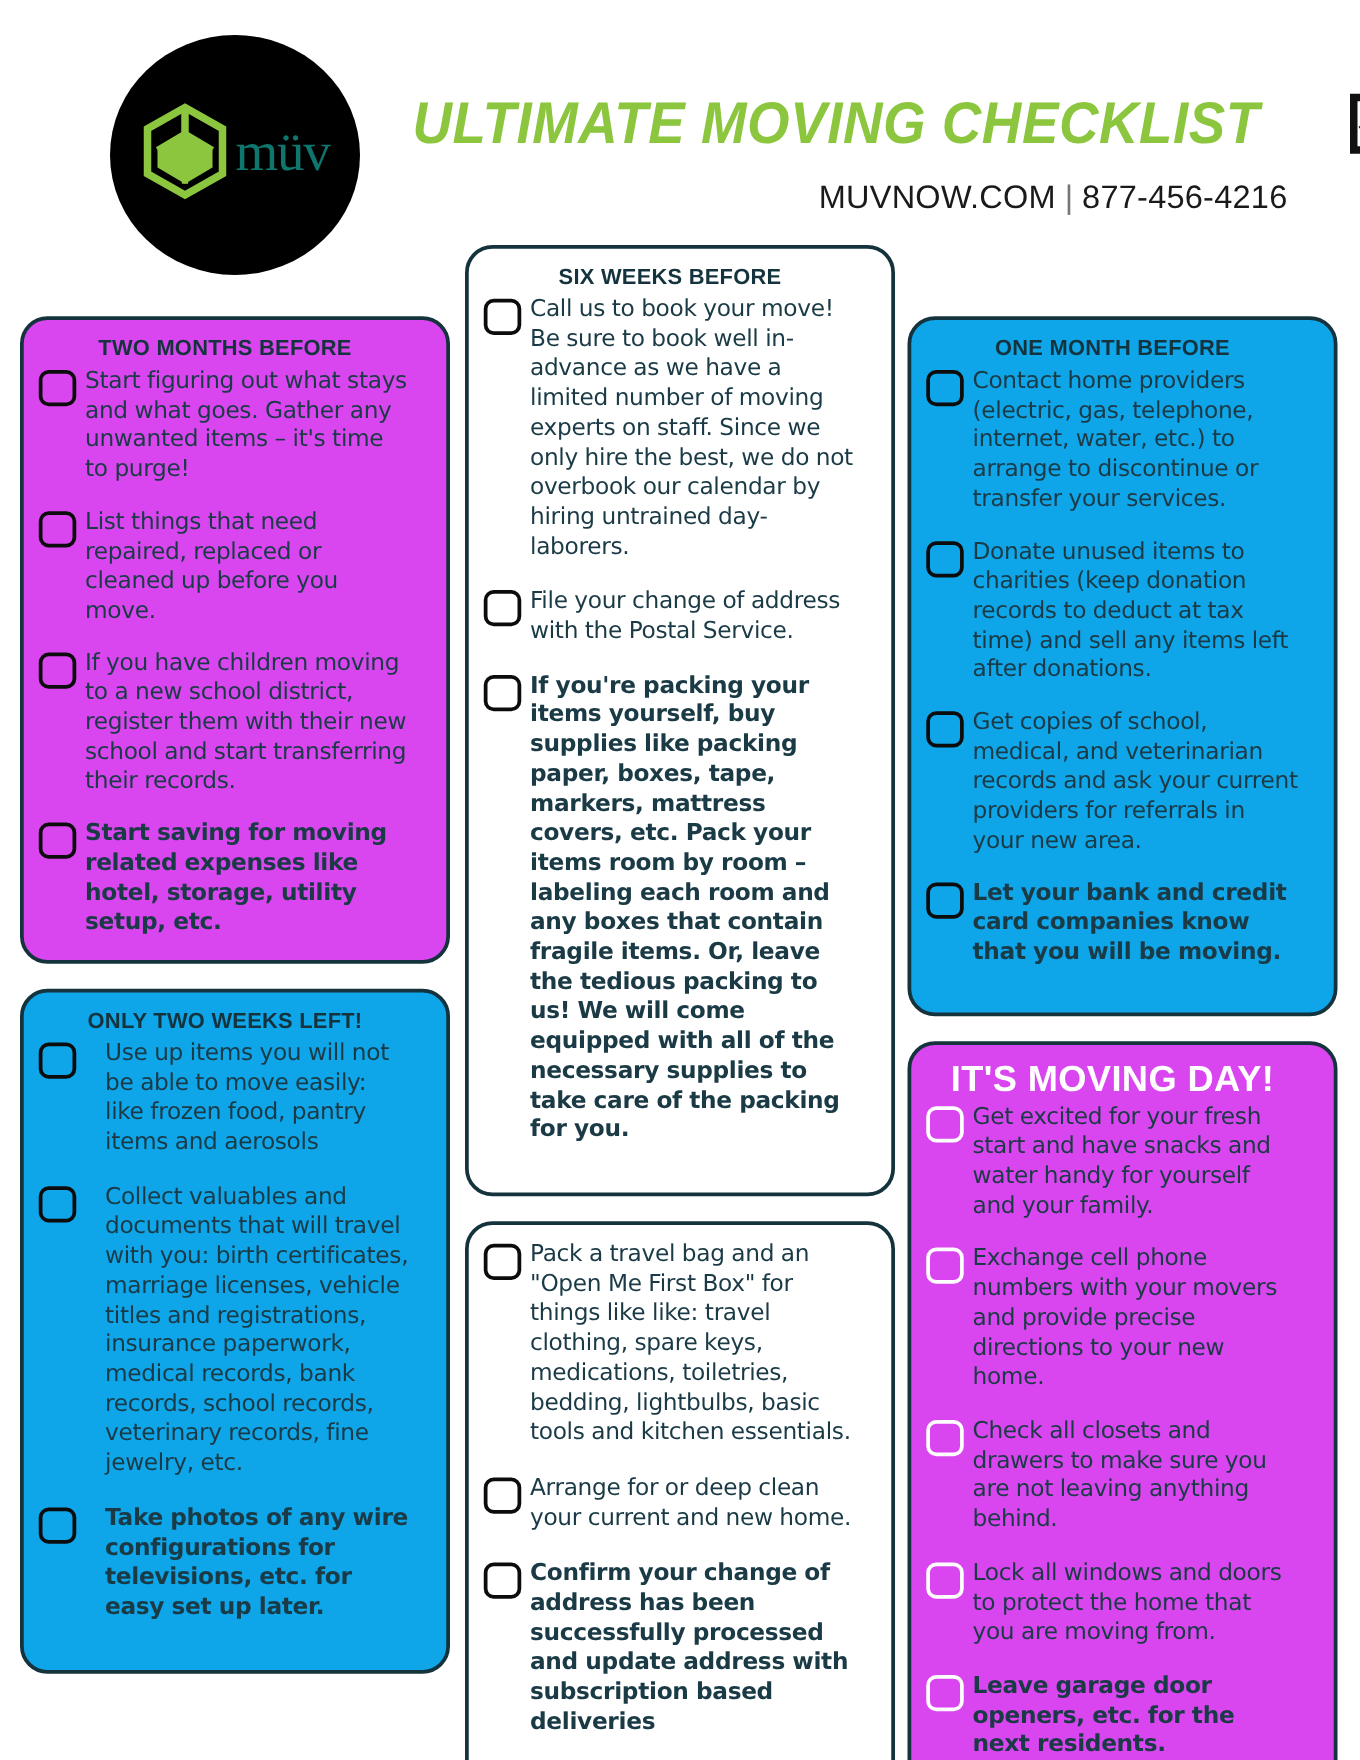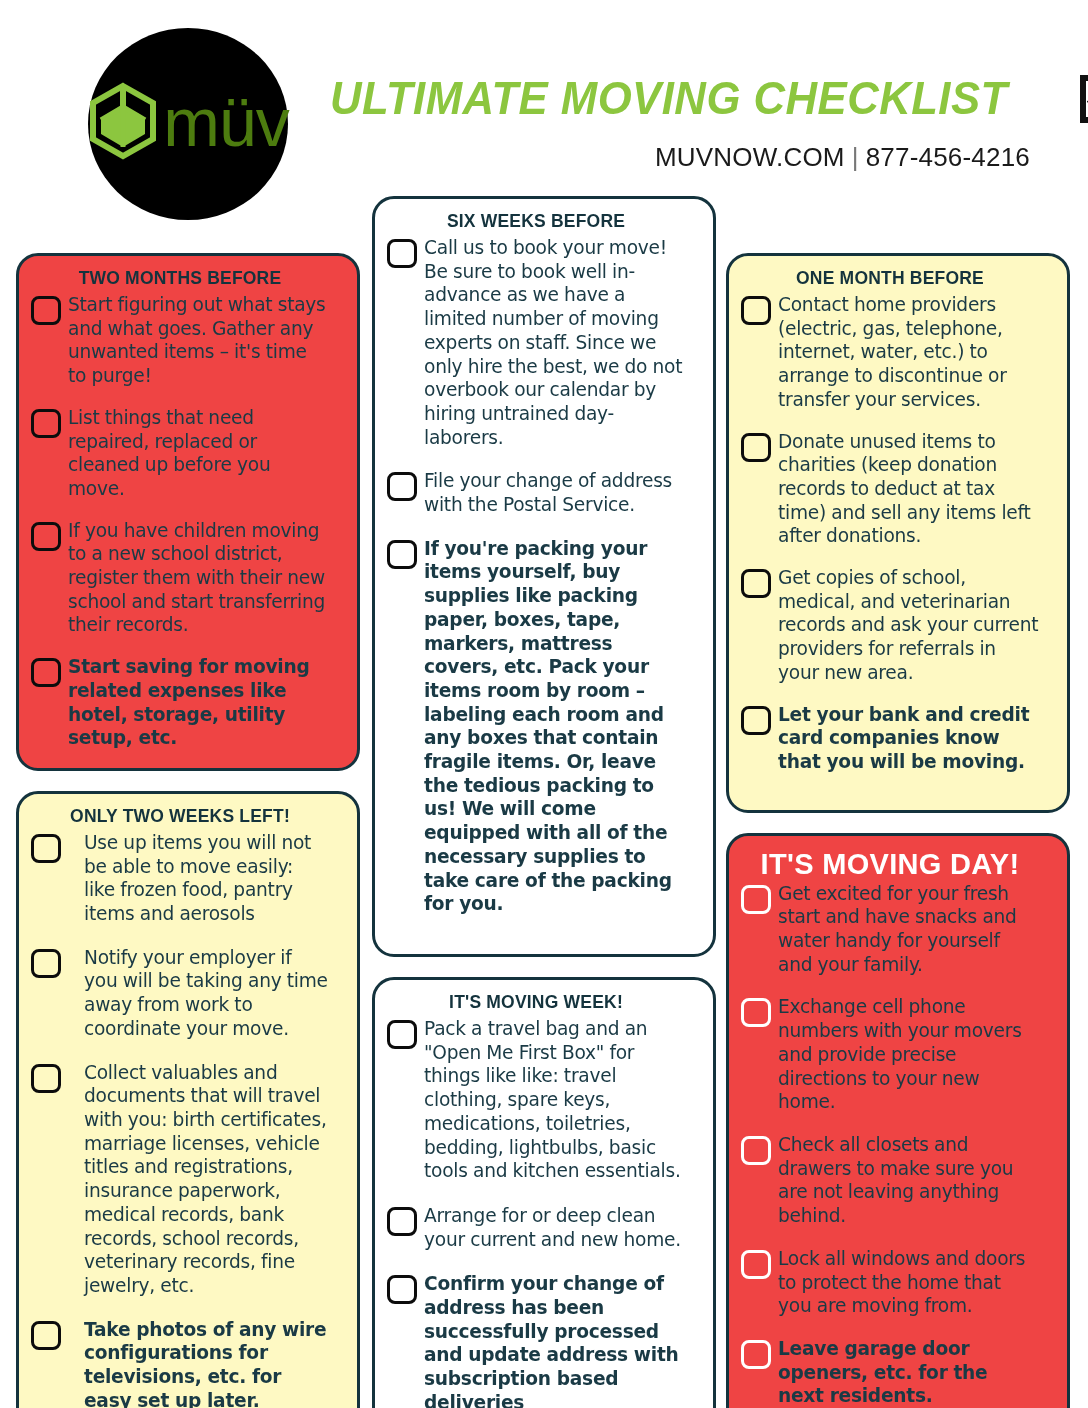--- a/index.html
+++ b/index.html
@@ -33,26 +33,26 @@
     justify-content: center;
   }
   #logo-inner {
     display: flex;
     align-items: center;
     gap: 4px;
     transform: translateY(-2px);
   }
   #logo-cube { display: block; }
   #logo-wordmark {
-    color: #4d7c0f;
-    font-size: 68px;
+    color: #0f766e;
+    font-size: 44px;
     font-weight: 400;
     letter-spacing: -1px;
     line-height: 0.8;
-    font-family: Liberation Sans, sans-serif;
+    font-family: Liberation Serif, serif;
   }
   #title-row {
     position: absolute;
     left: 330px; top: 66px;
     width: 700px;
     display: flex;
     align-items: center;
     gap: 12px;
     font-style: italic;
   }
@@ -95,22 +95,22 @@
   #col-right  { left: 726px; top: 253px; }
 
   
   .card {
     border: 3px solid #14333D;
     border-radius: 22px;
     padding: 12px 28px 18px 12px;
     box-sizing: border-box;
     margin-bottom: 20px;
   }
-  .card.green { background: #ef4444; }
-  .card.gray  { background: #fef9c3; }
+  .card.green { background: #d946ef; }
+  .card.gray  { background: #0ea5e9; }
   .card.white { background: #ffffff; }
 
   .card-title {
     text-align: center;
     font-size: 17.5px;
     font-weight: 700;
     color: #14333D;
     letter-spacing: 0.2px;
     margin-bottom: 4px;
     font-family: "Liberation Sans", sans-serif;
@@ -220,24 +220,20 @@
   </div>
 
   <div id="card-two-weeks" class="card gray">
     <div class="card-title">ONLY TWO WEEKS LEFT!</div>
     <div class="item">
       <div class="checkbox"></div>
       <div class="item-text">Use up items you will not be able to move easily: like frozen food, pantry items and aerosols</div>
     </div>
     <div class="item">
       <div class="checkbox"></div>
-      <div class="item-text">Notify your employer if you will be taking any time away from work to coordinate your move.</div>
-    </div>
-    <div class="item">
-      <div class="checkbox"></div>
       <div class="item-text">Collect valuables and documents that will travel with you: birth certificates, marriage licenses, vehicle titles and registrations, insurance paperwork, medical records, bank records, school records, veterinary records, fine jewelry, etc.</div>
     </div>
     <div class="item">
       <div class="checkbox"></div>
       <div class="item-text">Take photos of any wire configurations for televisions, etc. for easy set up later.</div>
     </div>
   </div>
 
 </div>
 
@@ -253,21 +249,20 @@
       <div class="checkbox"></div>
       <div class="item-text">File your change of address with the Postal Service.</div>
     </div>
     <div class="item">
       <div class="checkbox"></div>
       <div class="item-text">If you're packing your items yourself, buy supplies like packing paper, boxes, tape, markers, mattress covers, etc. Pack your items room by room – labeling each room and any boxes that contain fragile items. Or, leave the tedious packing to us! We will come equipped with all of the necessary supplies to take care of the packing for you.</div>
     </div>
   </div>
 
   <div id="card-moving-week" class="card white">
-    <div class="card-title">IT'S MOVING WEEK!</div>
     <div class="item">
       <div class="checkbox"></div>
       <div class="item-text">Pack a travel bag and an "Open Me First Box" for things like like: travel clothing, spare keys, medications, toiletries, bedding, lightbulbs, basic tools and kitchen essentials.</div>
     </div>
     <div class="item">
       <div class="checkbox"></div>
       <div class="item-text">Arrange for or deep clean your current and new home.</div>
     </div>
     <div class="item">
       <div class="checkbox"></div>

